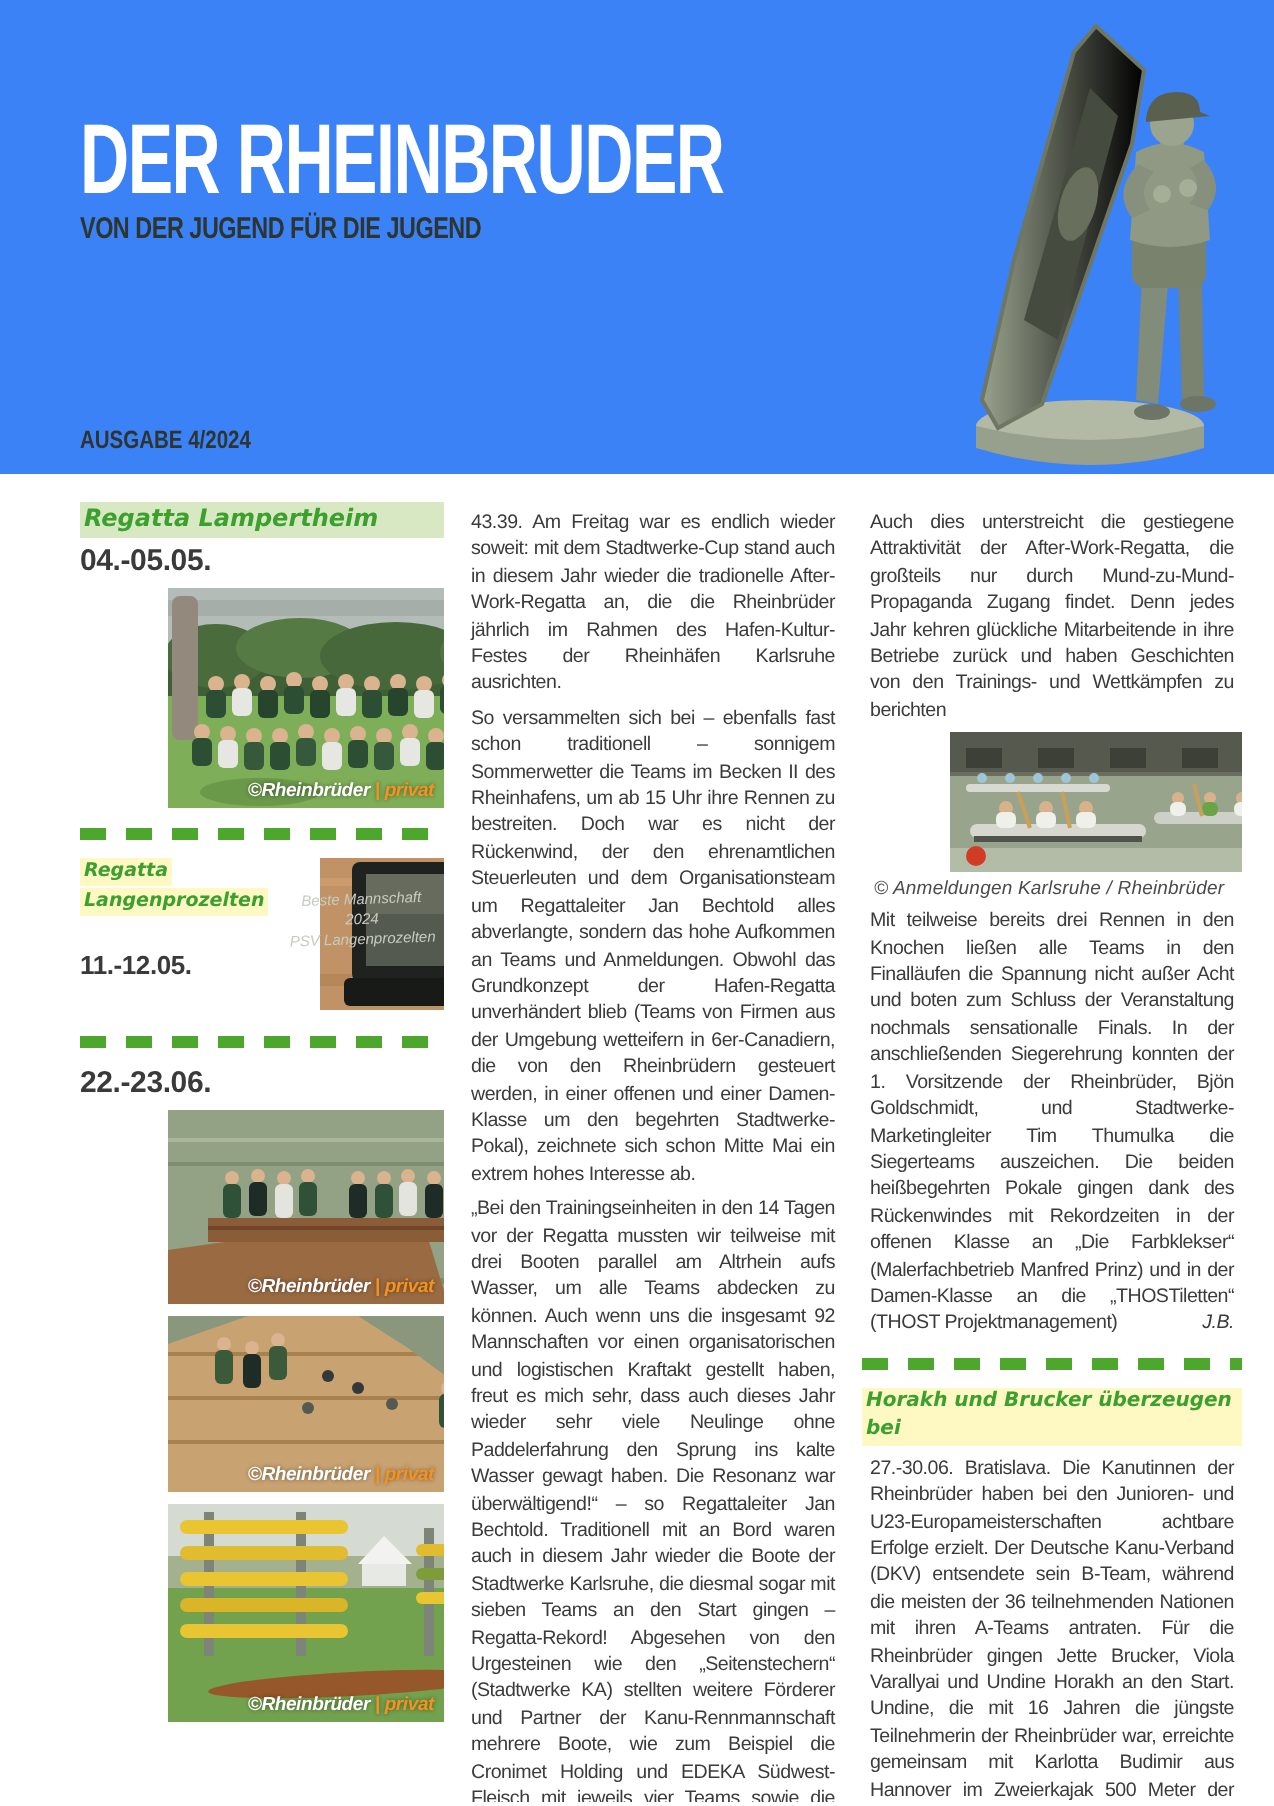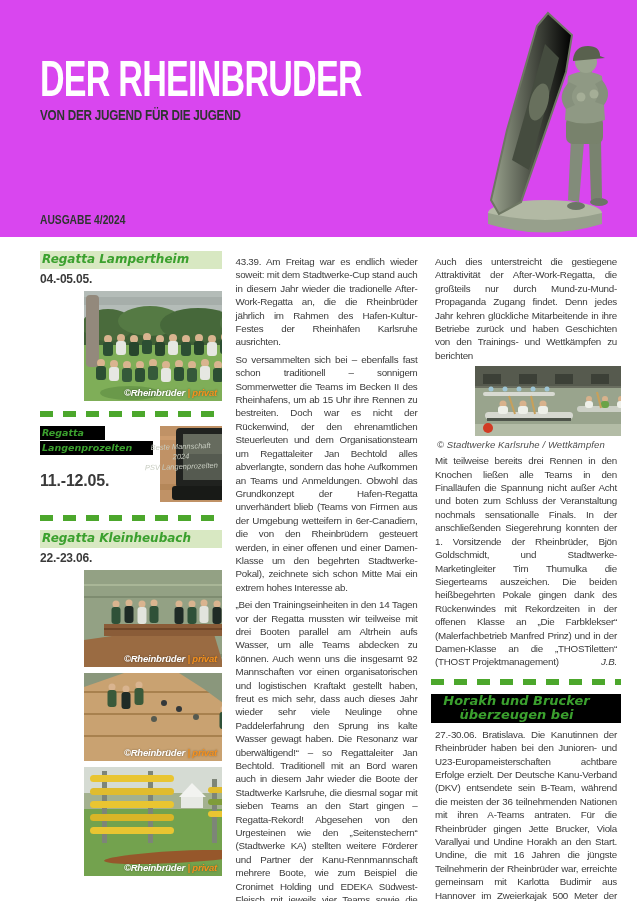--- a/index.html
+++ b/index.html
@@ -1,21 +1,21 @@
 <!DOCTYPE html>
 <html><head>
 <meta charset="utf-8">
 <style>
   html,body{margin:0;padding:0;}
   body{
     width:637px;height:903px;background:#ffffff;overflow:hidden;
     font-family:"Liberation Sans",sans-serif;color:#3a3a3a;position:relative;
   }
   
-  .masthead{position:relative;width:637px;height:237px;background:#d946ef;}
+  .masthead{position:relative;width:637px;height:237px;background:#3b82f6;}
   .masthead .title{
     position:absolute;left:40px;top:50px;margin:0;color:#ffffff;
     font-family:"Liberation Sans",sans-serif;font-weight:700;font-size:46px;
     letter-spacing:-1px;transform:scale(.74,1.08);transform-origin:left top;white-space:nowrap;
   }
   .masthead .subtitle{
     position:absolute;left:40px;top:106px;color:#2e3530;font-weight:700;font-size:15px;
     letter-spacing:-.3px;transform:scaleX(.78);transform-origin:left top;white-space:nowrap;
   }
   .masthead .issue{
@@ -26,49 +26,49 @@
   
   .content{display:flex;justify-content:space-between;padding:14px 16px 0 40px;height:650px;overflow:hidden;}
   .col{overflow:hidden;}
   .col.left{width:182px;flex:0 0 182px;}
   .col.mid{width:190px;flex:0 0 190px;}
   .col.right{width:190px;flex:0 0 190px;}
   
   .script{font-family:"DejaVu Sans",sans-serif;font-style:italic;font-weight:700;color:#3ba02e;}
   h2.script{margin:0;font-size:12px;line-height:15px;}
   .hl-block{display:block;background:#d8e8c2;padding:1px 0 2px 2px;}
-  .hl-inline{display:inline-block;background:#000000;padding:0 21px 1px 2px;margin-bottom:1px;text-align:center;}
-  .date{font-weight:700;font-size:12px;color:#3a3a3a;letter-spacing:-.2px;margin:3px 0 5px;}
+  .hl-inline{display:inline-block;background:#fef9c3;padding:0 2px 1px 2px;margin-bottom:1px;}
+  .date{font-weight:700;font-size:15px;color:#3a3a3a;letter-spacing:-.2px;margin:3px 0 5px;}
   
   p.body{margin:4px;font-size:9.8px;line-height:13.4px;letter-spacing:-.25px;text-align:justify;color:#3b3b3b;}
   p.body + p.body{margin-top:0;}
   .byline{float:right;font-style:italic;}
   
   .dash{height:6px;margin:10px 0 9px;background:repeating-linear-gradient(90deg,#4ca72c 0 13px,transparent 13px 23px);}
   
   figure{margin:0;position:relative;overflow:hidden;padding-left:44px;}
   figure svg{display:block;}
   .photo-caption{
     position:absolute;right:5px;bottom:3px;color:#ffffff;font-style:italic;font-weight:700;
     font-size:9.5px;letter-spacing:-.2px;text-shadow:0 0 2px rgba(0,0,0,.45);white-space:nowrap;
   }
   .photo-caption .accent{color:#f6921e;}
   .stack-gap{margin-top:6px;}
   
   .row2{display:flex;gap:6px;}
   .row2 .texts{flex:0 0 70px;width:70px;}
   .row2 h2.script{font-size:9.5px;line-height:13px;}
-  .row2 .date{font-size:16px;margin-top:16px;}
+  .row2 .date{font-size:13px;margin-top:16px;}
   .trophy-lines{
     position:absolute;left:28px;top:16px;width:74px;text-align:center;color:#c7ccc0;
     font-size:7.5px;line-height:10px;font-style:italic;transform:rotate(-2deg);
   }
   
   .mid h2.script{font-size:11.5px;line-height:14px;margin-bottom:3px;}
-  .right h2.script{font-size:13px;line-height:14px;margin-bottom:4px;}
+  .right h2.script{font-size:10px;line-height:14px;margin-bottom:4px;}
   .caption-below{font-style:italic;font-size:9.5px;color:#4c4c4c;letter-spacing:.1px;margin:3px 0 4px 6px;}
 </style>
 </head>
 <body>
 
 <header class="masthead">
   <h1 class="title">DER RHEINBRUDER</h1>
   <div class="subtitle">VON DER JUGEND FÜR DIE JUGEND</div>
   <div class="issue">AUSGABE 4/2024</div>
   <svg class="statue" width="170" height="226" viewBox="0 0 170 226" aria-hidden="true">
@@ -195,23 +195,20 @@
         <div class="trophy-lines">
           <div>Beste Mannschaft 2024</div>
           <div>PSV Langenprozelten</div>
         </div>
       </figure>
     </div>
 
     <div class="dash" style="margin-top:13px;"></div>
 
     <div>
-      <h2 class="script">
-          <span class="hl-block">Regatta Kleinheubach</span>
-        </h2>
       <div class="date">22.-23.06.</div>
 
       <figure>
         <svg width="182" height="97" viewBox="0 0 182 97">
           <defs>
               <g id="kid2">
                 <circle cx="0" cy="0" r="3.5" fill="#d9b48f"></circle>
                 <rect x="-4.5" y="3" width="9" height="17" rx="3" fill="currentColor"></rect>
               </g>
             </defs>
@@ -347,21 +344,21 @@
           <circle cx="146" cy="33" r="3" fill="#d8b28c"></circle>
             <rect x="142" y="35" width="8" height="7" rx="3" fill="#eef0e9"></rect>
           <circle cx="162" cy="33" r="3" fill="#d8b28c"></circle>
             <rect x="158" y="35" width="8" height="7" rx="3" fill="#eef0e9"></rect>
           <line x1="122" y1="26" x2="126" y2="42" stroke="#c8a05a" stroke-width="2"></line>
           <line x1="154" y1="26" x2="158" y2="42" stroke="#c8a05a" stroke-width="2"></line>
         </g>
         <circle cx="13" cy="62" r="5" fill="#d23b24"></circle>
       </svg>
     </figure>
-    <div class="caption-below">© Stadtwerke Karlsruhe / Wettkämpfen</div>
+    <div class="caption-below">© Anmeldungen Karlsruhe / Rheinbrüder</div>
 
     <p class="body">
       <span>Mit teilweise bereits drei Rennen in den Knochen ließen alle Teams in den Finalläufen die Spannung nicht außer Acht und boten zum Schluss der Veranstaltung nochmals sensationalle Finals. In der anschließenden Siegerehrung konnten der 1. Vorsitzende der Rheinbrüder, Bjön Goldschmidt, und Stadtwerke-Marketingleiter Tim Thumulka die Siegerteams auszeichen. Die beiden heißbegehrten Pokale gingen dank des Rückenwindes mit Rekordzeiten in der offenen Klasse an „Die Farbklekser“ (Malerfachbetrieb Manfred Prinz) und in der Damen-Klasse an die „THOSTiletten“ (THOST Projektmanagement)</span>
       <span class="byline">J.B.</span>
     </p>
 
     <div class="dash"></div>
 
     <h2 class="script">
       <span class="hl-inline">Horakh und Brucker überzeugen bei</span><br>

